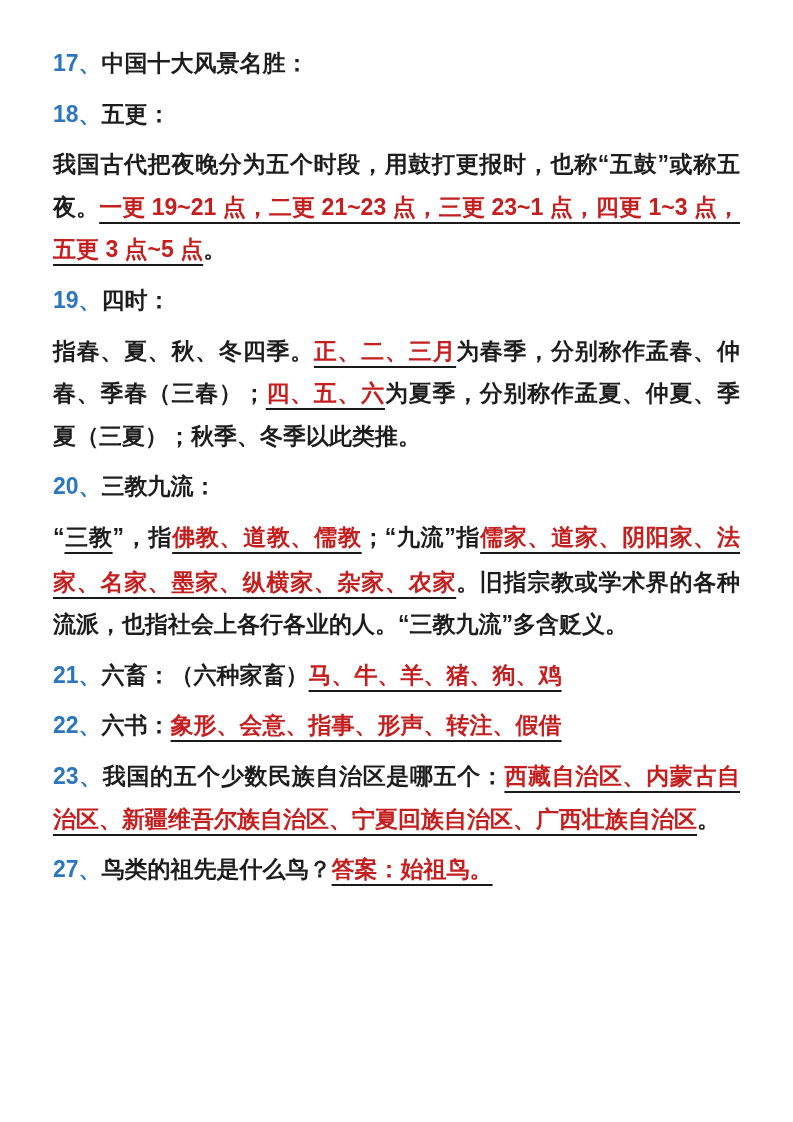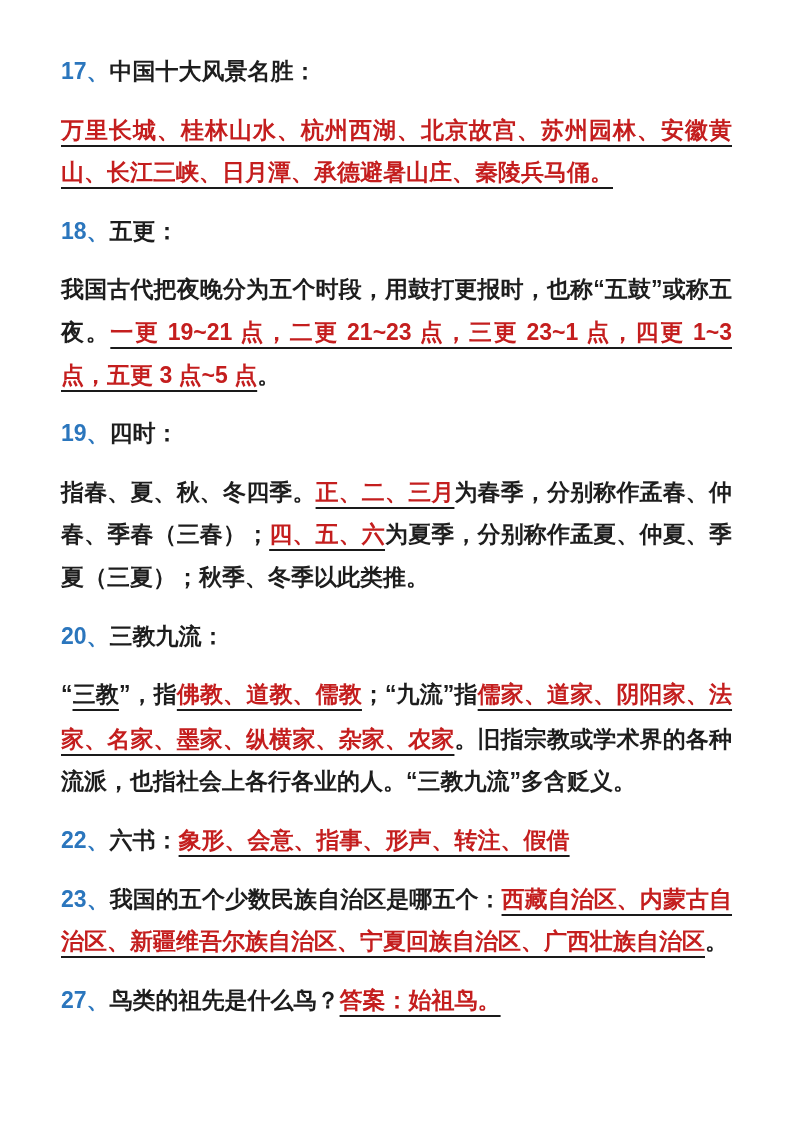--- a/index.html
+++ b/index.html
@@ -15,21 +15,21 @@
     background:var(--page-background);
     font-family:"Liberation Sans","DejaVu Sans",sans-serif;
   }
   .page{
     box-sizing:border-box;
     width:793px;height:1122px;
     padding:34px 45px 0 45px;
     overflow:hidden;
   }
   .line{
-    margin:16px;
+    margin:8px;
     font-size:23px;
     line-height:42.6px;
     font-weight:600;
     color:var(--text-black);
     text-align:justify;
     word-break:break-all;
   }
   .num{color:var(--number-blue);}
   .blk{color:var(--text-black);}
   .red{
@@ -48,31 +48,31 @@
   }
   .gap-lg{margin-left:34px;}
   .gap-sm{margin-left:14px;}
 </style>
 </head>
 <body>
 
 <div class="page">
 
   <p class="line"><span class="num">17、</span><span class="blk">中国十大风景名胜：</span></p>
-  <p class="line"><span class="red">万里长城、桂林山水、杭州西湖、北京故宫、苏州园林、安徽黄山、长江三峡、日月潭、承德避暑山庄、秦陵兵马俑。</span></p>
 
   <p class="line"><span class="num">18、</span><span class="blk">五更：</span></p>
   <p class="line"><span class="blk">我国古代把夜晚分为五个时段，用鼓打更报时，也称“五鼓”或称五夜。</span><span class="red">一更 19~21 点，二更 21~23 点，三更 23~1 点，四更 1~3 点，五更 3 点~5 点</span><span class="blk">。</span></p>
 
   <p class="line"><span class="num">19、</span><span class="blk">四时：</span></p>
   <p class="line"><span class="blk">指春、夏、秋、冬四季。</span><span class="red">正、二、三月</span><span class="blk">为春季，分别称作孟春、仲春、季春（三春）；</span><span class="red">四、五、六</span><span class="blk">为夏季，分别称作孟夏、仲夏、季夏（三夏）；秋季、冬季以此类推。</span></p>
 
   <p class="line"><span class="num">20、</span><span class="blk">三教九流：</span></p>
   <p class="line"><span class="blk">“</span><span class="blk ulb">三教</span><span class="blk">”，指</span><span class="red">佛教、道教、儒教</span><span class="blk">；“九流”指</span><span class="red">儒家、道家、阴阳家、法家、名家、墨家、纵横家、杂家、农家</span><span class="blk">。旧指宗教或学术界的各种流派，也指社会上各行各业的人。“三教九流”多含贬义。</span></p>
 
+  <p class="line"><span class="num">21、</span><span class="blk">六畜：（六种家畜）</span><span class="red">马、牛、羊、猪、狗、鸡</span></p>
 
   <p class="line"><span class="num">22、</span><span class="blk">六书：</span><span class="red">象形、会意、指事、形声、转注、假借</span></p>
 
   <p class="line"><span class="num">23、</span><span class="blk">我国的五个少数民族自治区是哪五个：</span><span class="red">西藏自治区、内蒙古自治区、新疆维吾尔族自治区、宁夏回族自治区、广西壮族自治区</span><span class="blk">。</span></p>
 
 
 
 
   <p class="line"><span class="num">27、</span><span class="blk">鸟类的祖先是什么鸟？</span><span class="red">答案：始祖鸟。</span></p>
 

